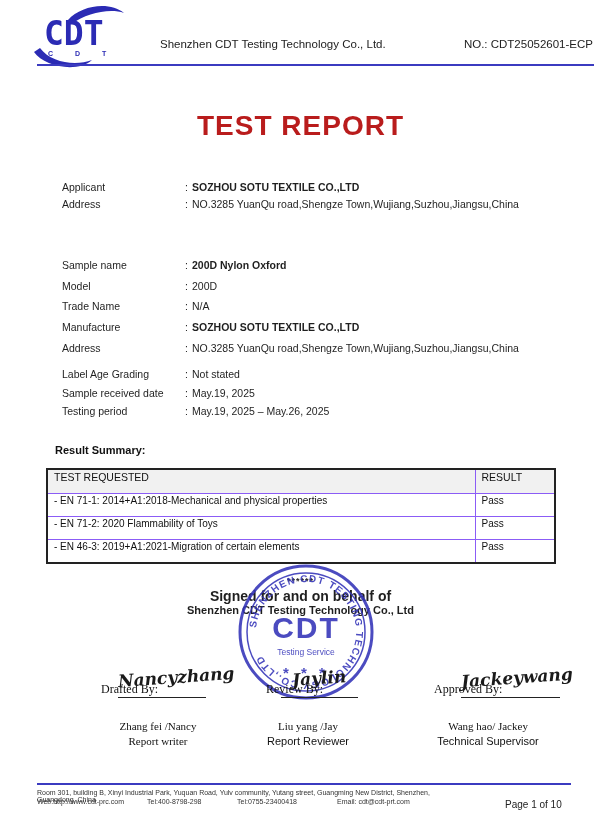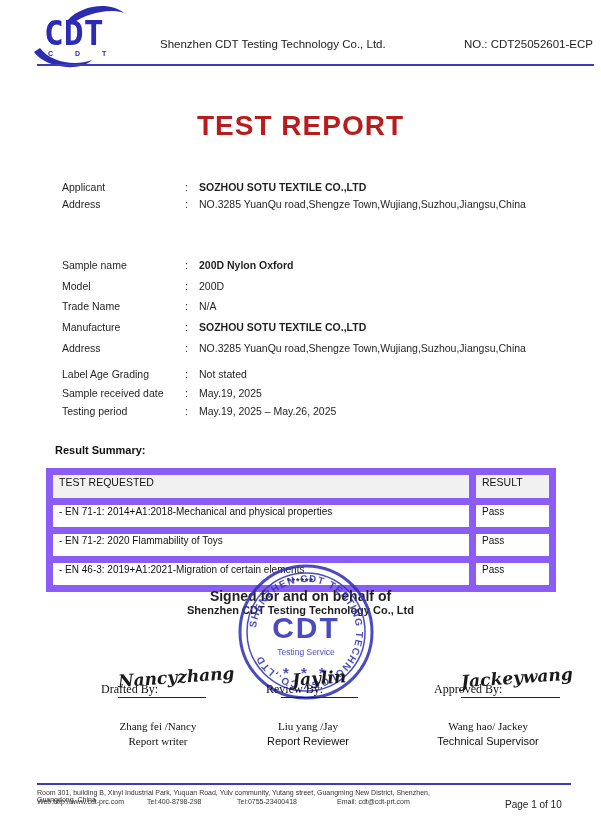--- a/index.html
+++ b/index.html
@@ -15,29 +15,29 @@
   .hdr-no { position:absolute; right:8px; top:38px; font-size:11.5px; color:#222; }
   .rule-top { position:absolute; left:37px; right:7px; top:64px; height:2px; background:#3b3bc0; }
   .rule-bottom { position:absolute; left:37px; right:30px; top:783px; height:2px; background:#3b3bc0; }
 
   .title { position:absolute; left:0; top:110px; width:100%; text-align:center;
            font-size:28px; font-weight:bold; letter-spacing:1px; color:#b91c1c; }
 
   .inforow { position:absolute; left:0; width:100%; height:16px; font-size:10.5px; }
   .inforow .lbl { position:absolute; left:62px; font-weight:normal; }
   .inforow .colon { position:absolute; left:185px; }
-  .inforow .val { position:absolute; left:199px; }
+  .inforow .val { position:absolute; left:192px; }
   .strong { font-weight:bold; }
 
   .sec-heading { position:absolute; font-weight:bold; font-size:11px; color:#111; }
 
   table.results { position:absolute; left:46px; top:468px; width:510px;
     border-collapse:collapse; font-size:10px; color:#111;
     border:2px solid #222; }
-  table.results th, table.results td { border:7px solid #8b5cf6; padding:1px 6px 10px 6px; }
+  table.results th, table.results td { border:1px solid #8b5cf6; padding:1px 6px 10px 6px; }
   table.results th { background:#f1f1f1; text-align:left; font-size:10.5px; font-weight:normal; }
   table.results th.res, table.results td.res { width:80px; text-align:left;margin-top:36px; }
 
   .further { position:absolute; left:0; top:549px; width:100%; text-align:center; font-size:10.5px; }
   .asterisks { position:absolute; left:0; top:576px; width:100%; text-align:center;
                font-size:9px; font-weight:bold; letter-spacing:1px; }
   .signed1 { position:absolute; left:0; top:588px; width:100%; text-align:center; font-size:14px; font-weight:bold; }
   .signed2 { position:absolute; left:0; top:604px; width:100%; text-align:center; font-size:11px; font-weight:bold; }
 
   .stamp { position:absolute; left:236px; top:562px; width:140px; height:140px; opacity:0.88; pointer-events:none; }

